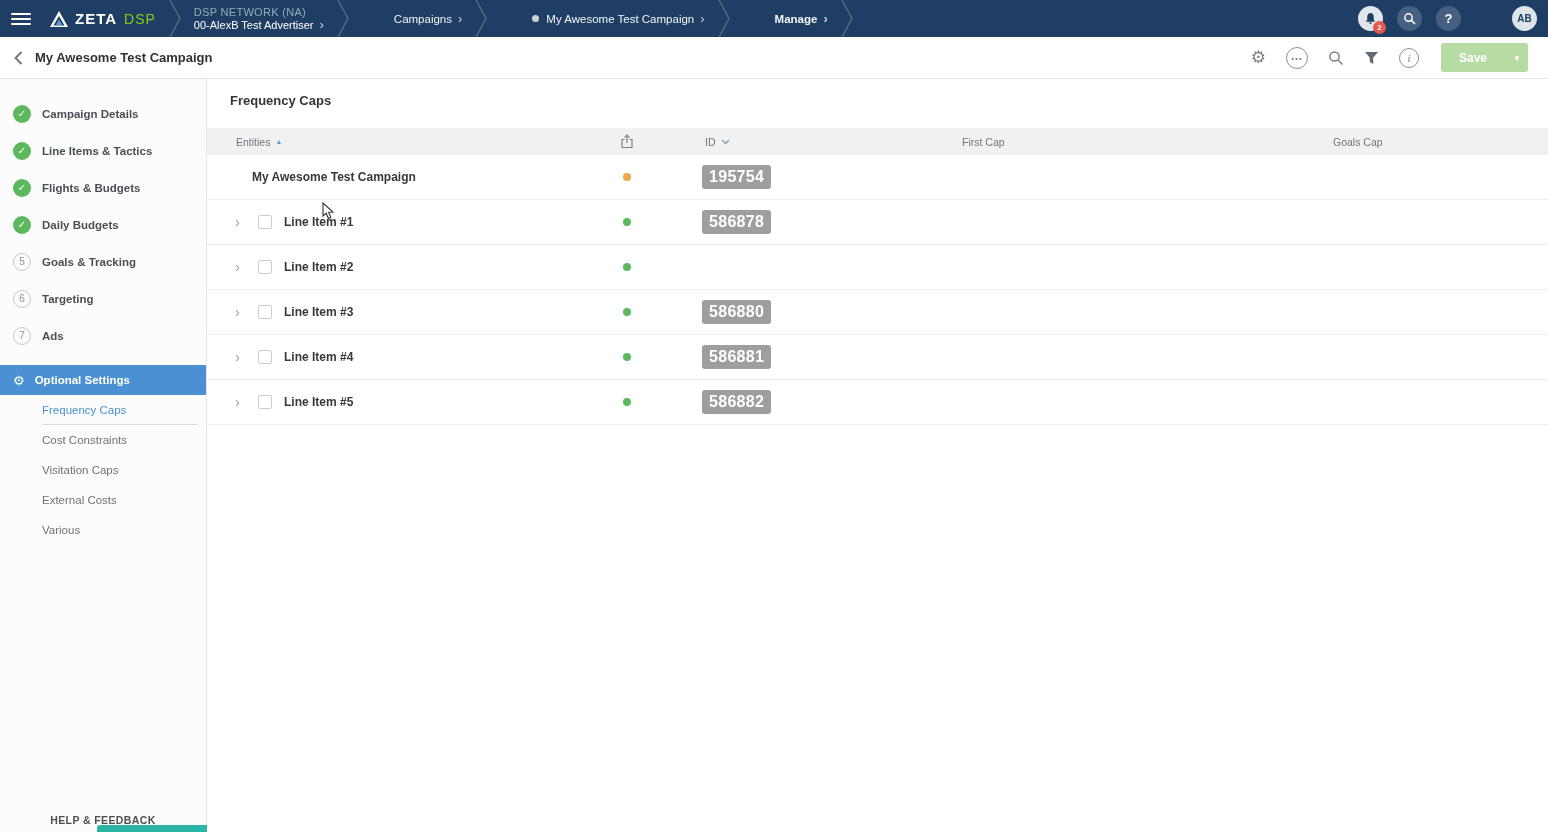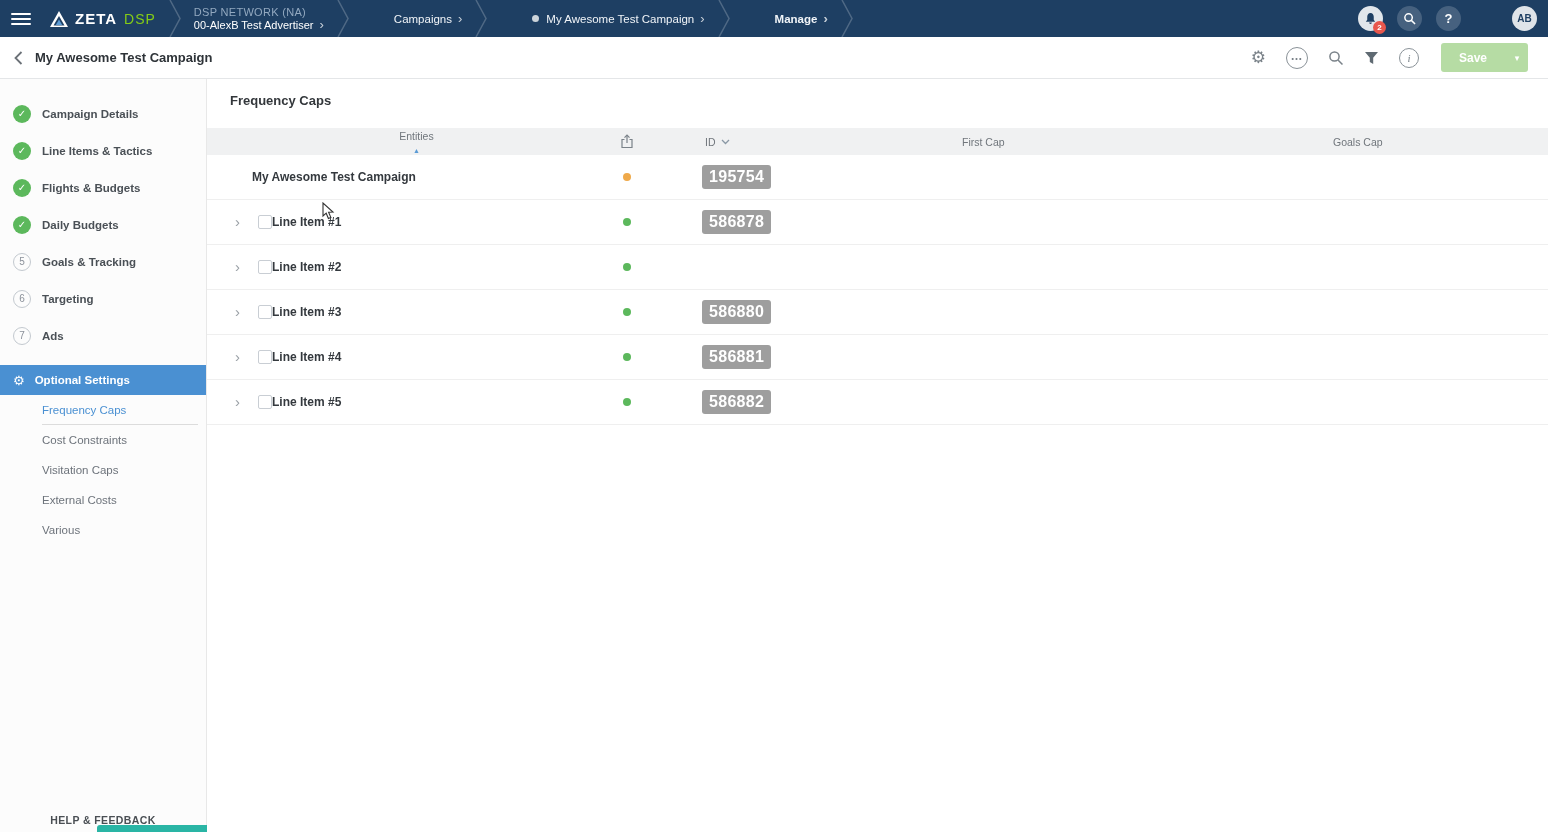--- a/index.html
+++ b/index.html
@@ -76,31 +76,31 @@
                font-weight:bold; color:#4a4f54; letter-spacing:0.4px; cursor:pointer; }
   .chat-widget { position:absolute; left:97px; bottom:0; width:119px; height:7px;
                  background:var(--teal,#2ab5a5); border-radius:3px 3px 0 0; cursor:pointer; }
 
   
   .main { position:absolute; top:79px; left:207px; right:0; bottom:0; background:#fff; }
   .main-title { position:absolute; top:14px; left:23px; font-size:13px; font-weight:bold; color:#33373b; }
   .grid-table { position:absolute; top:49px; left:0; right:0; }
   .trow { display:grid; grid-template-columns:390px 60px 290px 370px 1fr; align-items:center; }
   .thead { height:27px; background:#f0f1f2; font-size:10.5px; color:#70767c; }
-  .th-entities { padding-left:29px; display:flex; align-items:center; gap:5px; cursor:pointer;flex-direction:column; }
+  .th-entities { padding-left:29px; display:flex; align-items:center; gap:5px; cursor:pointer; }
   .sort-up { font-size:7px; color:#5b9bd5; }
   .th-share { display:flex; justify-content:center; cursor:pointer; }
   .th-id { padding-left:48px; display:flex; align-items:center; gap:5px; cursor:pointer; }
   .tbody-row { height:45px; border-bottom:1px solid #efefef; background:#fff; }
   .cell-name { display:flex; align-items:center; padding-left:28px; }
   .cell-name.campaign { padding-left:45px; }
   .expand-chev { width:14px; font-size:15px; color:#9aa0a6; cursor:pointer; line-height:12px; }
   .row-checkbox { width:14px; height:14px; border:1px solid #c9ced4; border-radius:2px; background:#fff;
                   margin-left:9px; cursor:pointer; flex:0 0 auto; }
-  .row-name { margin-left:0; font-size:12px; font-weight:bold; color:#34393e; cursor:pointer; }
+  .row-name { margin-left:12px; font-size:12px; font-weight:bold; color:#34393e; cursor:pointer; }
   .cell-dot { display:flex; justify-content:center; }
   .status-dot { width:8px; height:8px; border-radius:50%; }
   .cell-id { padding-left:45px; }
   .id-badge { display:inline-block; background:var(--badge-gray,#9e9e9e); color:#fff; font-size:16px;
               font-weight:bold; padding:3px 7px; border-radius:3px; letter-spacing:0.3px; }
   .mouse-cursor { position:absolute; left:322px; top:202px; pointer-events:none; }
 </style>
 </head>
 <body>
 

